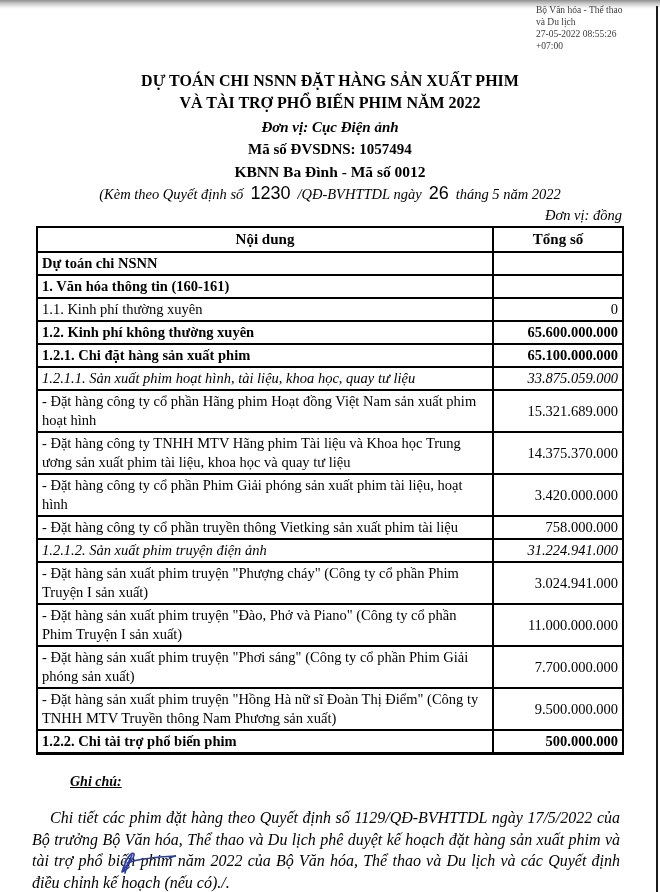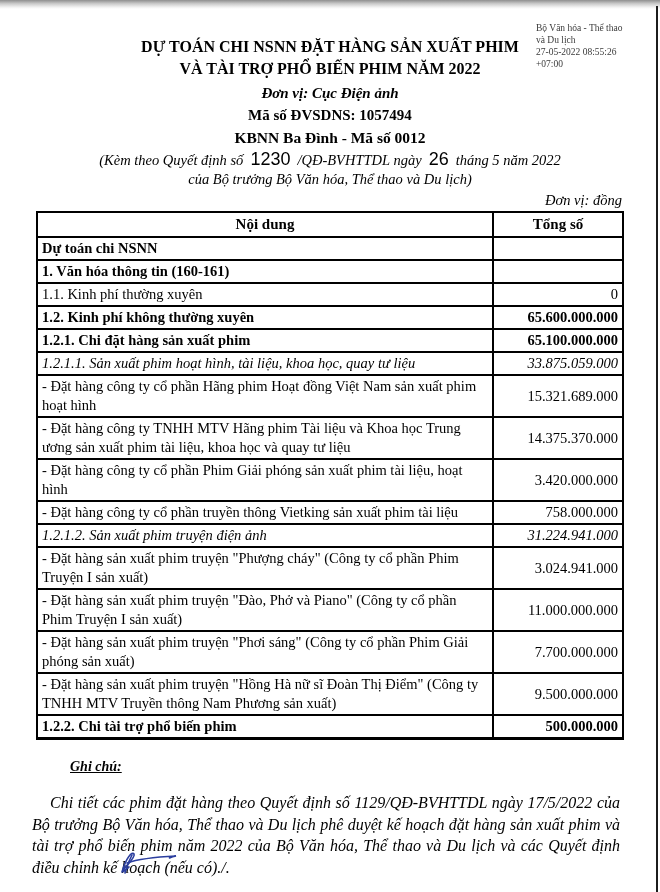--- a/index.html
+++ b/index.html
@@ -13,25 +13,25 @@
   }
   .top-strip {
     position: absolute; top: 0; left: 0; width: 660px; height: 9px;
     background: linear-gradient(180deg, #8f8f8f 0%, #c9c9c9 40%, #f2f2f2 80%, #ffffff 100%);
   }
   .scan-edge-line {
     position: absolute; top: 6px; right: 2px; width: 2px; height: 886px;
     background: #1c1c1c;
   }
   .stamp {
-    position: absolute; top: 22px; left: 536px; width: 122px;
+    position: absolute; top: 4px; left: 536px; width: 122px;
     font-size: 9.5px; line-height: 12px; color: #3a3a3a;
   }
   .stamp div { white-space: nowrap; }
-  .header-block { padding-top: 36px; text-align: center; }
+  .header-block { padding-top: 70px; text-align: center; }
   .title-line { font-size: 16px; font-weight: bold; line-height: 22px; }
   .unit-line { font-size: 15px; font-weight: bold; font-style: italic; line-height: 22px; margin-top: 2px; }
   .code-line { font-size: 15px; font-weight: bold; line-height: 22px; }
   .kbnn-line { font-size: 15.5px; font-weight: bold; line-height: 23px; }
   .decision-line { font-size: 14.5px; font-style: italic; line-height: 20px; }
   .decision-line .filled-num {
     font-style: normal;
     font-family: "Liberation Sans", sans-serif;
     font-size: 18px;
     margin: 0 7px;
@@ -99,21 +99,20 @@
 
 <div class="header-block">
   <div class="title-line">DỰ TOÁN CHI NSNN ĐẶT HÀNG SẢN XUẤT PHIM</div>
   <div class="title-line">VÀ TÀI TRỢ PHỔ BIẾN PHIM NĂM 2022</div>
   <div class="unit-line">Đơn vị: Cục Điện ảnh</div>
   <div class="code-line">Mã số ĐVSDNS: 1057494</div>
   <div class="kbnn-line">KBNN Ba Đình - Mã số 0012</div>
   <div class="decision-line">
     <span>(Kèm theo Quyết định số</span><span class="filled-num">1230</span><span>/QĐ-BVHTTDL ngày</span><span class="filled-num">26</span><span>tháng 5 năm 2022</span>
   </div>
-  <div class="decision-line2">của Bộ trưởng Bộ Văn hóa, Thể thao và Du lịch)</div>
   <div class="currency-note">Đơn vị: đồng</div>
 </div>
 
 <table class="budget">
   <colgroup>
       <col class="c-label">
       <col class="c-value">
     </colgroup>
   <thead>
     <tr>

